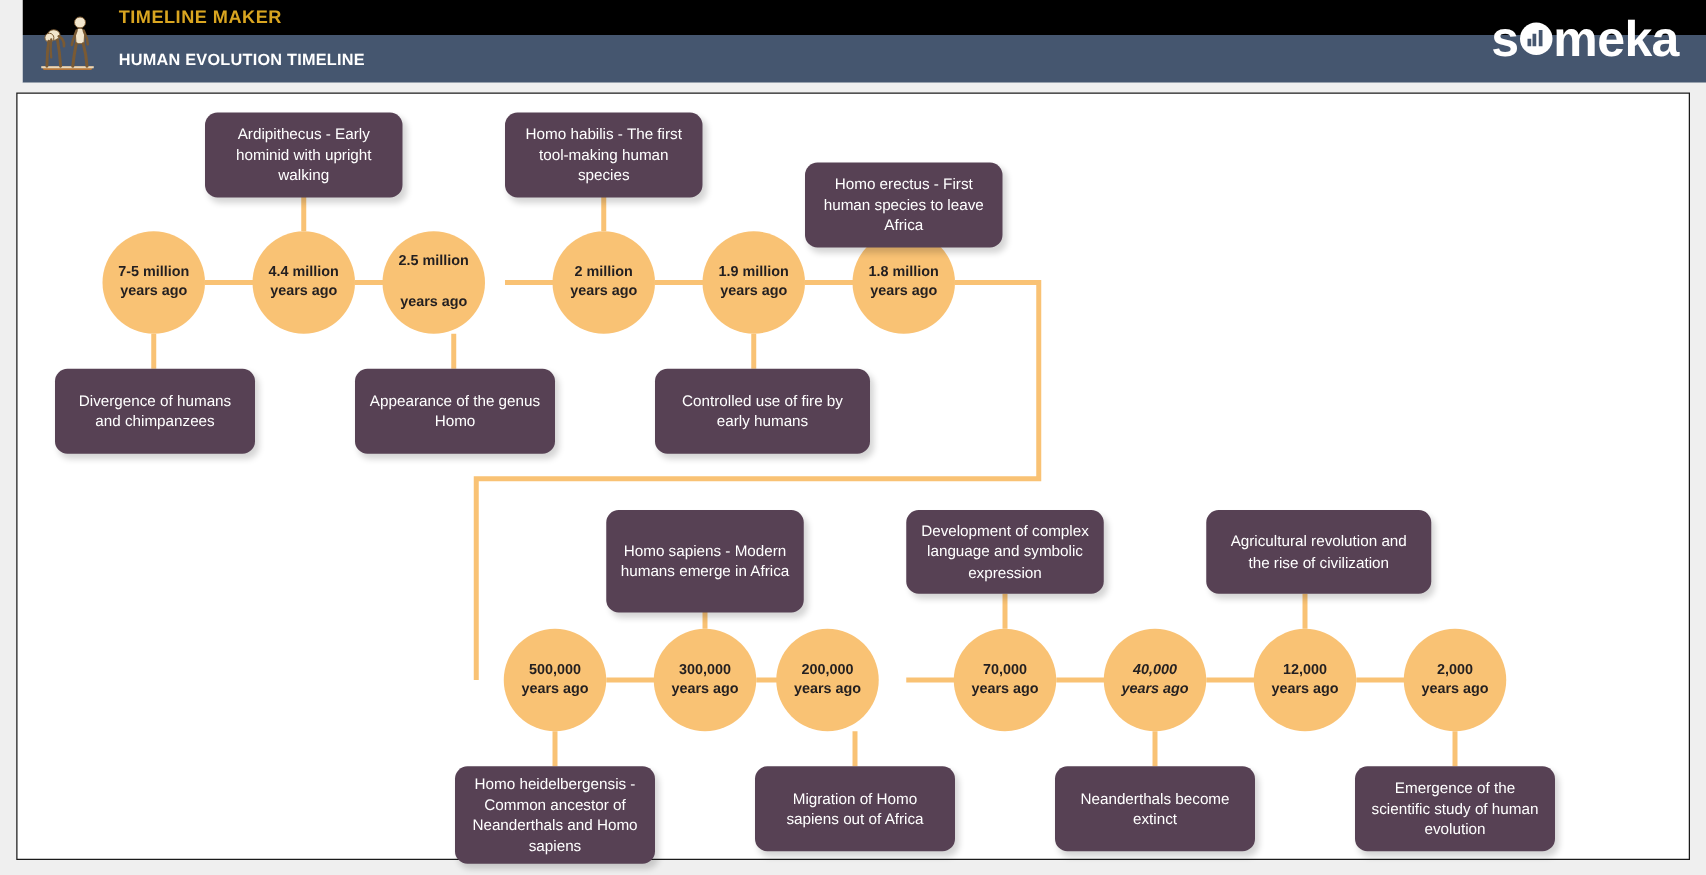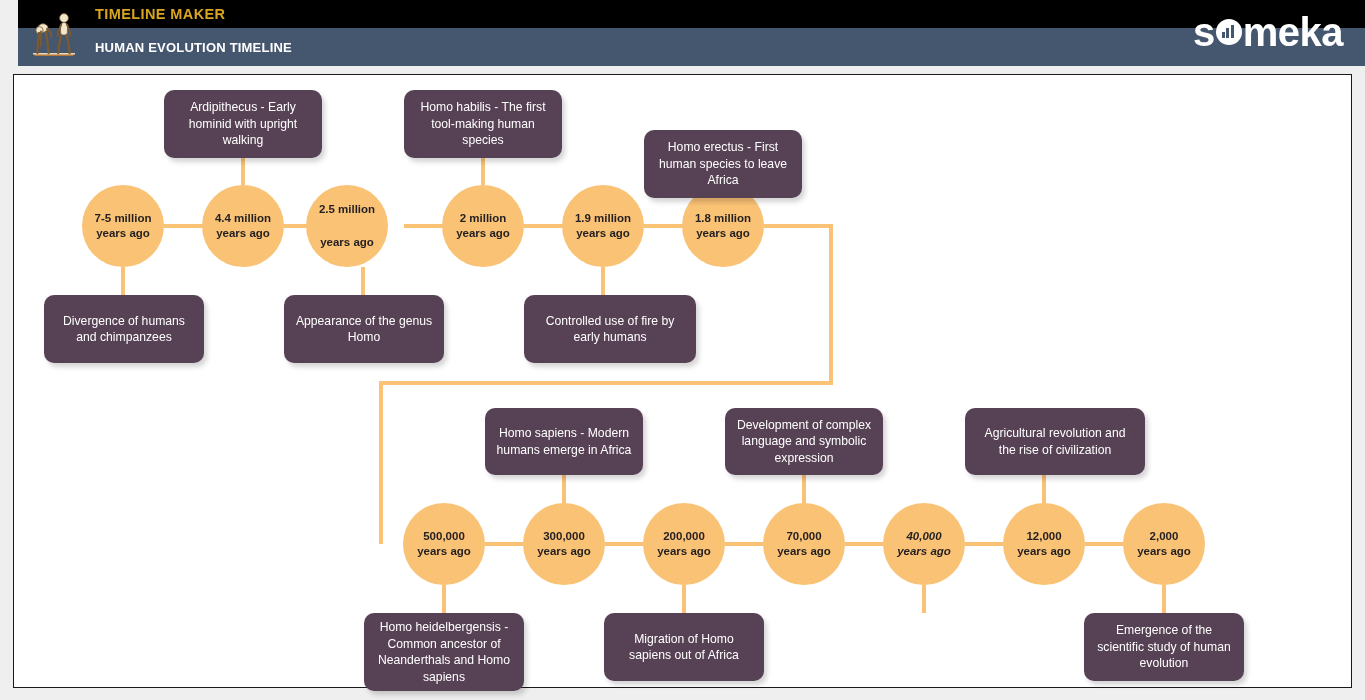--- a/index.html
+++ b/index.html
@@ -314,39 +314,39 @@
       <div class="card" style="left:30px; top:220px; width:160px; height:68px;">
         <span>Divergence of humans and chimpanzees</span>
       </div>
       <div class="card" style="left:270px; top:220px; width:160px; height:68px;">
         <span>Appearance of the genus Homo</span>
       </div>
       <div class="card" style="left:510px; top:220px; width:172px; height:68px;">
         <span>Controlled use of fire by early humans</span>
       </div>
 
-      <div class="card" style="left:471px; top:333px; width:158px; height:67px;">
+      <div class="card" style="left:471px; top:333px; width:158px; height:82px;">
         <span>Homo sapiens - Modern humans emerge in Africa</span>
       </div>
       <div class="card" style="left:711px; top:333px; width:158px; height:67px;">
         <span>Development of complex language and symbolic expression</span>
       </div>
       <div class="card" style="left:951px; top:333px; width:180px; height:67px;">
         <span>Agricultural revolution and the rise of civilization</span>
       </div>
 
       <div class="node" style="left:389px; top:428px;">
         <span>500,000</span>
         <span>years ago</span>
       </div>
       <div class="node" style="left:509px; top:428px;">
         <span>300,000</span>
         <span>years ago</span>
       </div>
-      <div class="node" style="left:629px; top:428px;">
+      <div class="node" style="left:607px; top:428px;">
         <span>200,000</span>
         <span>years ago</span>
       </div>
       <div class="node" style="left:749px; top:428px;">
         <span>70,000</span>
         <span>years ago</span>
       </div>
       <div class="node" style="left:869px; top:428px;font-style:italic;">
         <span>40,000</span>
         <span>years ago</span>
@@ -359,20 +359,23 @@
         <span>2,000</span>
         <span>years ago</span>
       </div>
 
       <div class="card" style="left:350px; top:538px; width:160px; height:78px;">
         <span>Homo heidelbergensis - Common ancestor of Neanderthals and Homo sapiens</span>
       </div>
       <div class="card" style="left:590px; top:538px; width:160px; height:68px;">
         <span>Migration of Homo sapiens out of Africa</span>
       </div>
+      <div class="card" style="left:830px; top:538px; width:160px; height:68px;">
+        <span>Neanderthals become extinct</span>
+      </div>
       <div class="card" style="left:1070px; top:538px; width:160px; height:68px;">
         <span>Emergence of the scientific study of human evolution</span>
       </div>
 
     </div>
   </div>
 
   <div class="bottom-bar"></div>
 </div>
 

